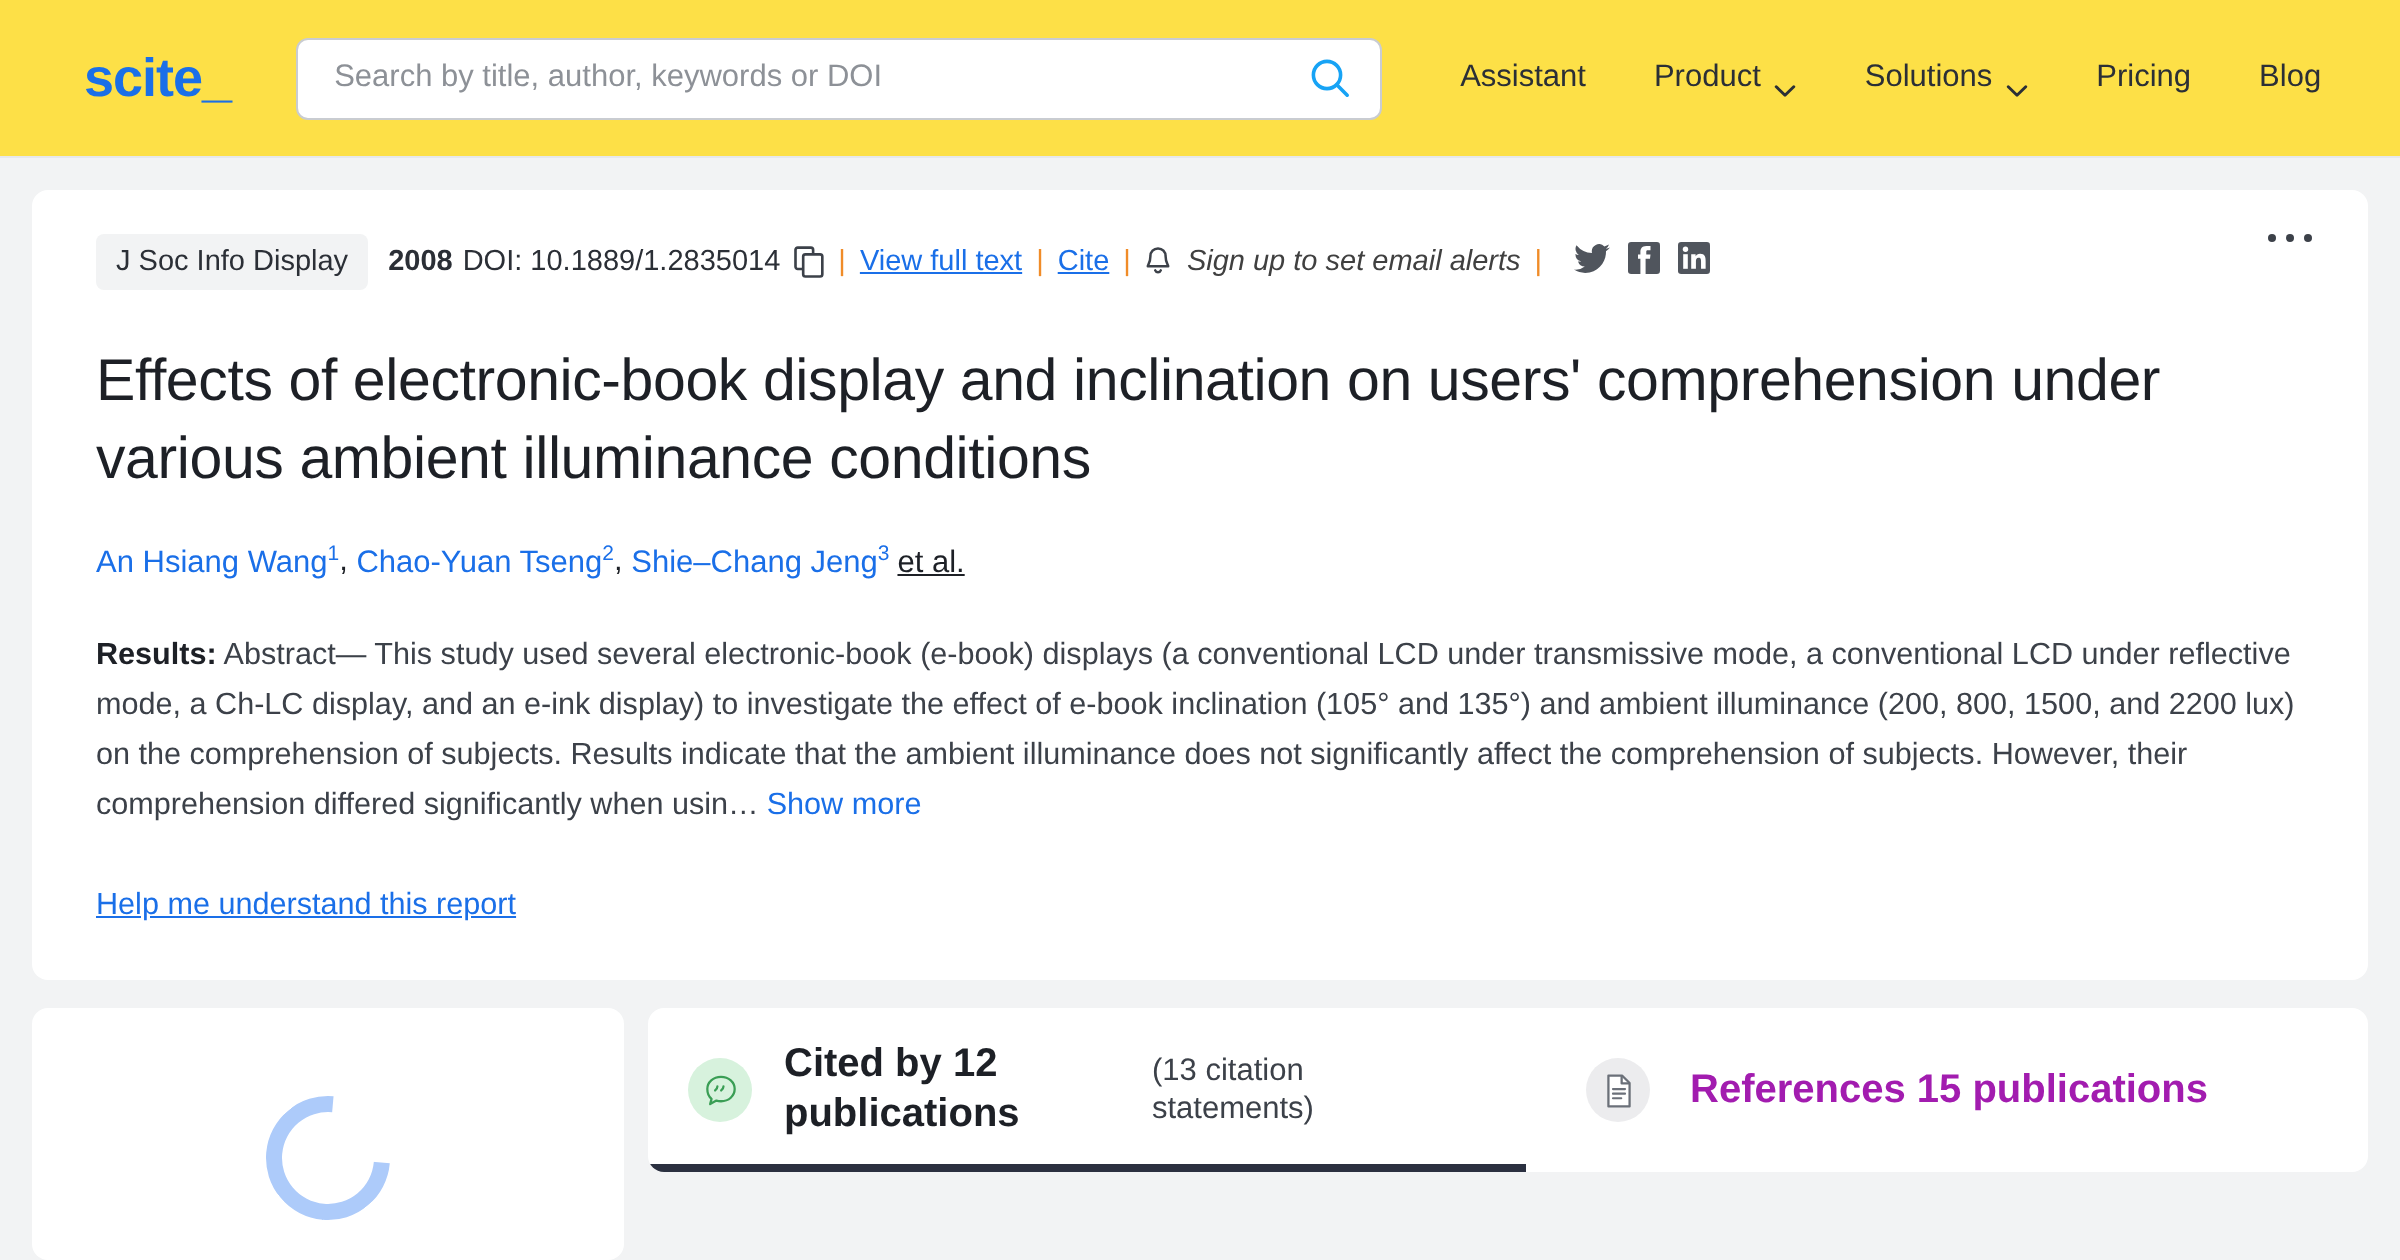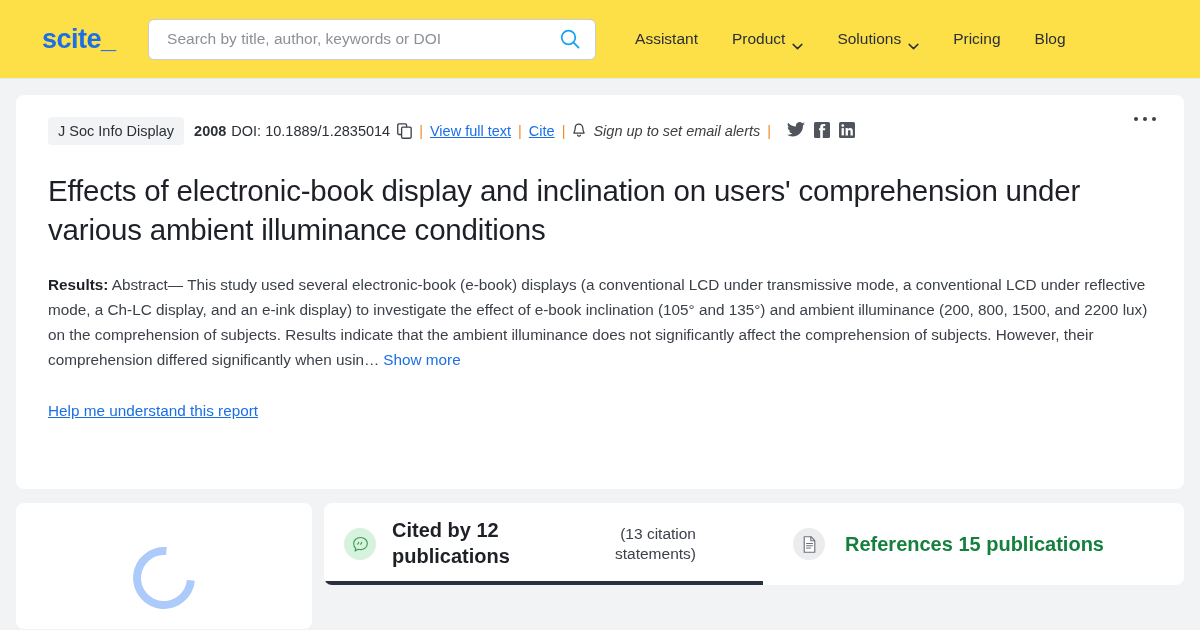--- a/index.html
+++ b/index.html
@@ -27,21 +27,21 @@
     color: #1a6fe8;
     letter-spacing: -0.5px;
     margin-right: 34px;
     flex: none;
     cursor: pointer;
     font-family: "Liberation Sans", sans-serif;
   }
   .logo .underscore { letter-spacing: -2px; }
 
   .search-box {
-    width: 448px;
+    width: 543px;
     height: 41px;
     border: 1px solid #c9ccd1;
     border-radius: 6px;
     display: flex;
     align-items: center;
     padding: 0 14px 0 16px;
     background: #fff;
     flex: none;
   }
   .search-input {
@@ -244,27 +244,26 @@
     font-weight: bold;
     color: #1d2026;
     line-height: 1.28;
     width: 168px;
   }
   .tab-sub-label {
     font-size: 15.5px;
     color: #3c4149;
     line-height: 1.28;
     width: 120px;
-    text-align: right;
   }
   .tab-ref { gap: 20px; padding-left: 30px; }
   .tab-ref-label {
     font-size: 20px;
     font-weight: bold;
-    color: #15803d;
+    color: #a21caf;
     white-space: nowrap;
     text-align: center;
   }
 </style>
 </head>
 <body>
 
 <div class="header">
   <div class="logo">
     <span>scite</span><span class="underscore">_</span>
@@ -360,20 +359,23 @@
               <rect x="2.6" y="6.1" width="2.3" height="7.3" fill="#fff"></rect>
               <circle cx="3.75" cy="3.6" r="1.35" fill="#fff"></circle>
               <path fill="#fff" d="M6.6 6.1h2.2v1h.03c.31-.57 1.07-1.18 2.2-1.18 2.35 0 2.79 1.5 2.79 3.45v4.03h-2.3V9.83c0-.84-.02-1.92-1.19-1.92-1.19 0-1.37.91-1.37 1.86v3.63H6.6z"></path>
             </svg>
         </span>
       </span>
     </div>
 
     <h1 class="title">Effects of electronic-book display and inclination on users' comprehension under various ambient illuminance conditions</h1>
 
+    <div class="authors">
+      <span class="au"><span>An Hsiang Wang</span><sup>1</sup></span><span class="comma">, </span><span class="au"><span>Chao-Yuan Tseng</span><sup>2</sup></span><span class="comma">, </span><span class="au"><span>Shie–Chang Jeng</span><sup>3</sup></span><span class="etal">et al.</span>
+    </div>
 
     <div class="abstract">
       <b>Results:</b>
       <span>Abstract— This study used several electronic-book (e-book) displays (a conventional LCD under transmissive mode, a conventional LCD under reflective mode, a Ch-LC display, and an e-ink display) to investigate the effect of e-book inclination (105° and 135°) and ambient illuminance (200, 800, 1500, and 2200 lux) on the comprehension of subjects. Results indicate that the ambient illuminance does not significantly affect the comprehension of subjects. However, their comprehension differed significantly when usin…</span><span class="show-more">Show more</span>
     </div>
 
     <a class="help-link">Help me understand this report</a>
   </div>
 
   <div class="bottom-row">

